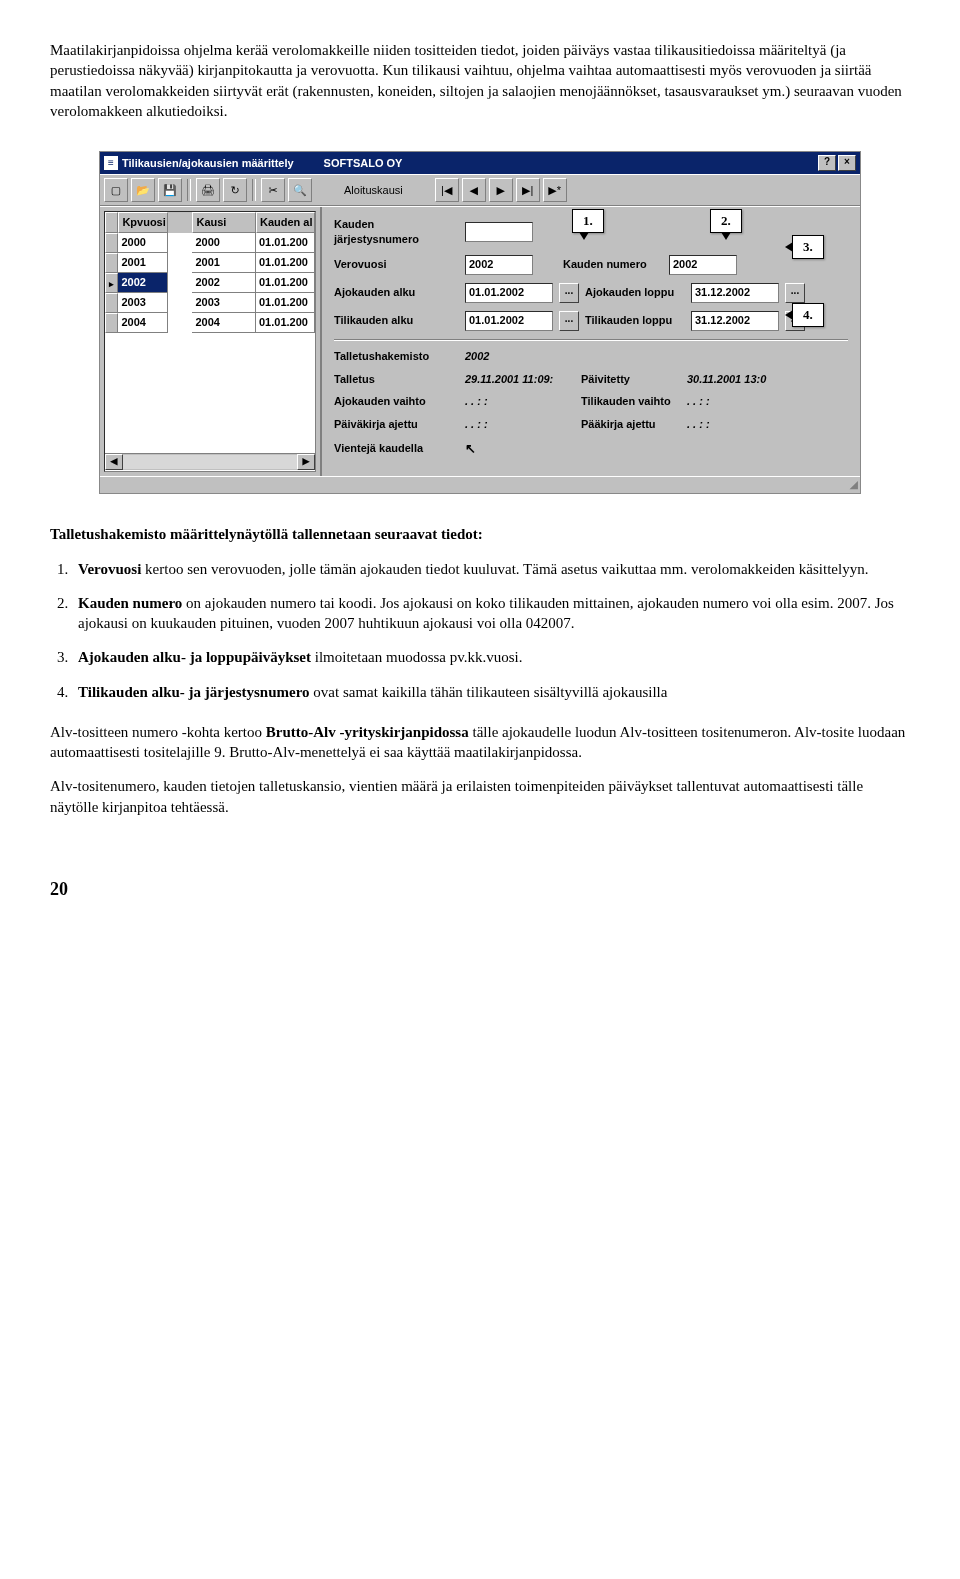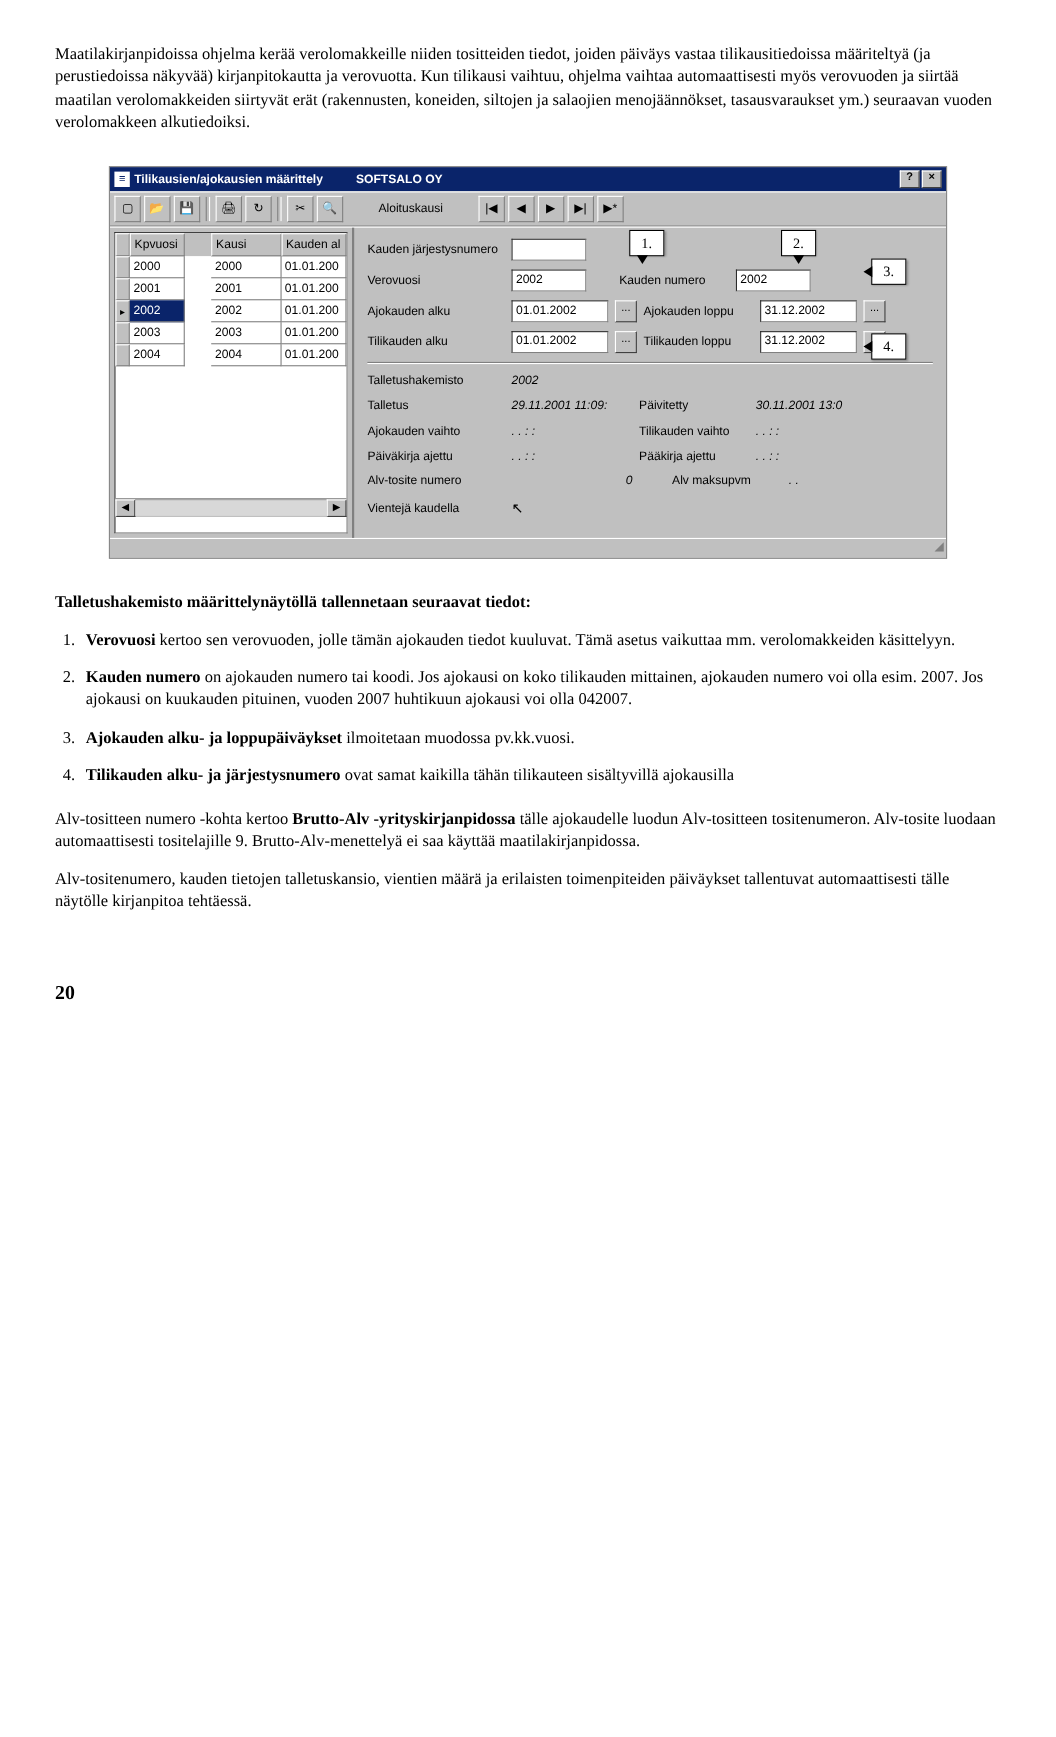--- a/index.html
+++ b/index.html
@@ -50,20 +50,21 @@
     display: inline-flex; align-items: center; justify-content: center;
     font-size: 11px; background: #c0c0c0;
   }
   .tbtn.raised { border: 1px solid #fff; border-right-color: #808080; border-bottom-color: #808080; }
   .tbar-sep { width: 2px; height: 22px; border-left: 1px solid #808080; border-right: 1px solid #fff; margin: 0 2px; }
   .tbar-label { padding: 0 6px; }
   .body-area {
     display: flex;
     background: #c0c0c0;
     border-top: 1px solid #fff;
+    font-weight: bold;
   }
   .grid {
     width: 210px;
     background: #fff;
     border: 1px inset #808080;
     margin: 4px;
     position: relative;
   }
   .grid-head {
     display: flex; background: #c0c0c0;
@@ -273,26 +274,20 @@
         <span class="flabel2">Tilikauden vaihto</span>
         <span class="italic">. .   : :</span>
       </div>
       <div class="frow">
         <span class="flabel">Päiväkirja ajettu</span>
         <span class="italic" style="width:110px">. .   : :</span>
         <span class="flabel2">Pääkirja ajettu</span>
         <span class="italic">. .   : :</span>
       </div>
       <div class="frow">
-        <span class="flabel">Alv-tosite numero</span>
-        <span class="italic" style="width:110px;text-align:right;padding-right:30px">0</span>
-        <span class="flabel2">Alv maksupvm</span>
-        <span class="italic">. .</span>
-      </div>
-      <div class="frow">
         <span class="flabel">Vientejä kaudella</span>
         <span class="cursor-arrow">↖</span>
       </div>
     </div>
   </div>
   <div class="resize-grip">◢</div>
 </div>
 
 <p class="section-head">Talletushakemisto määrittelynäytöllä tallennetaan seuraavat tiedot:</p>
 

